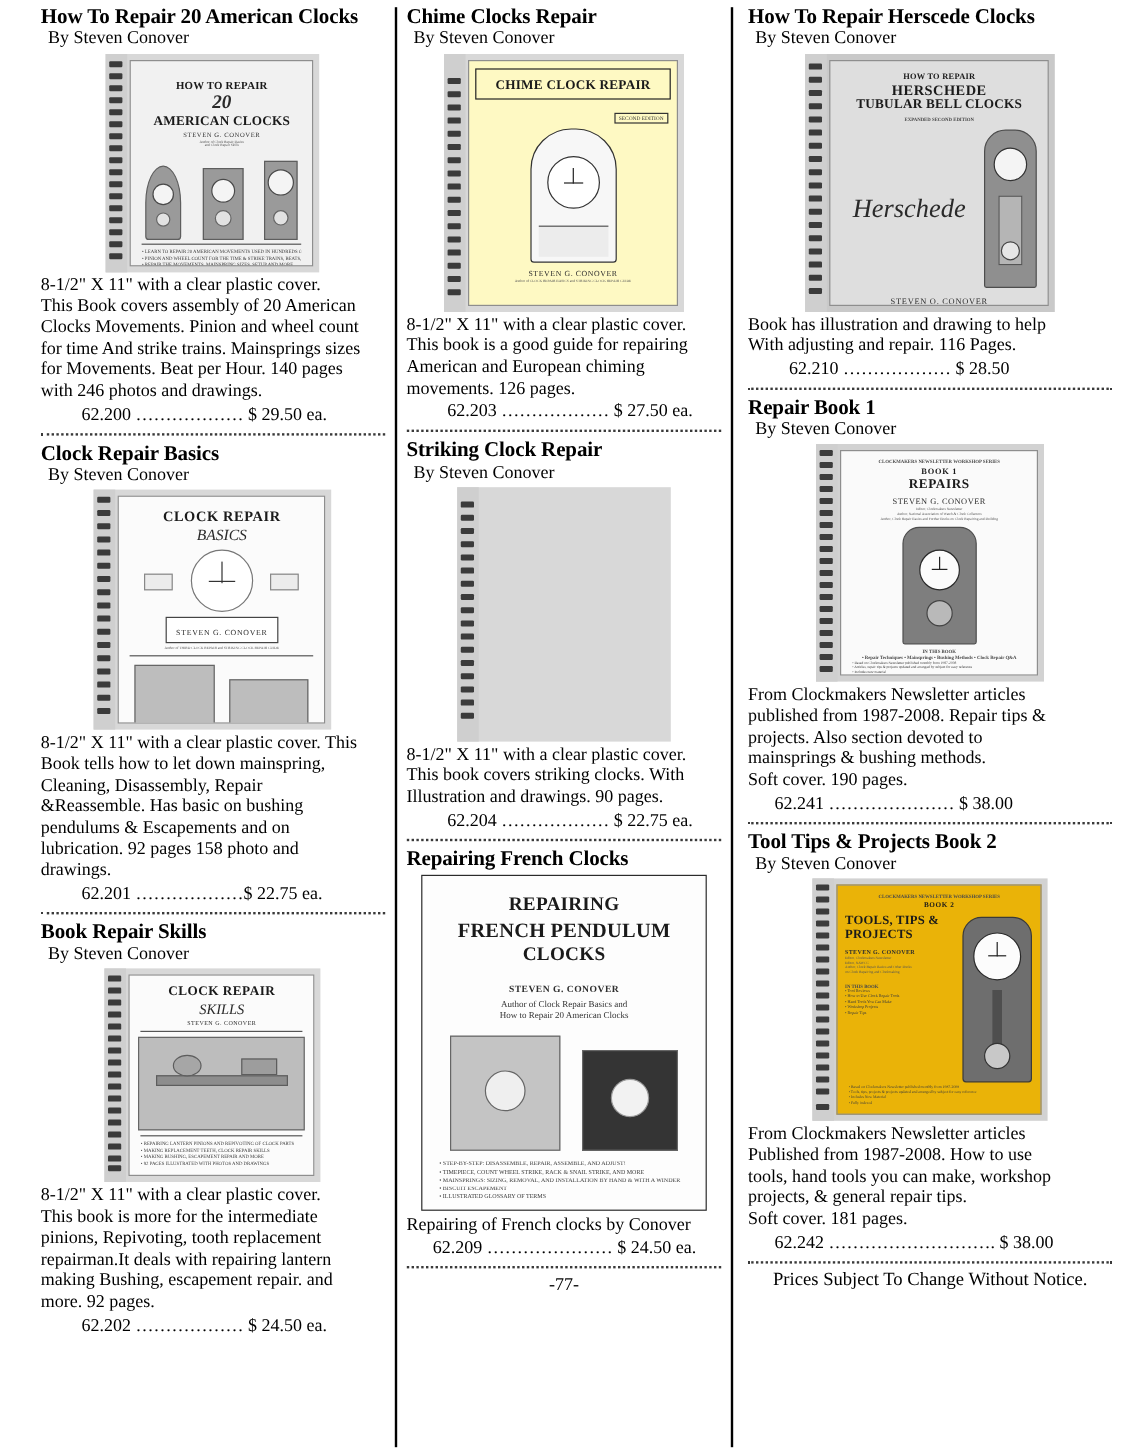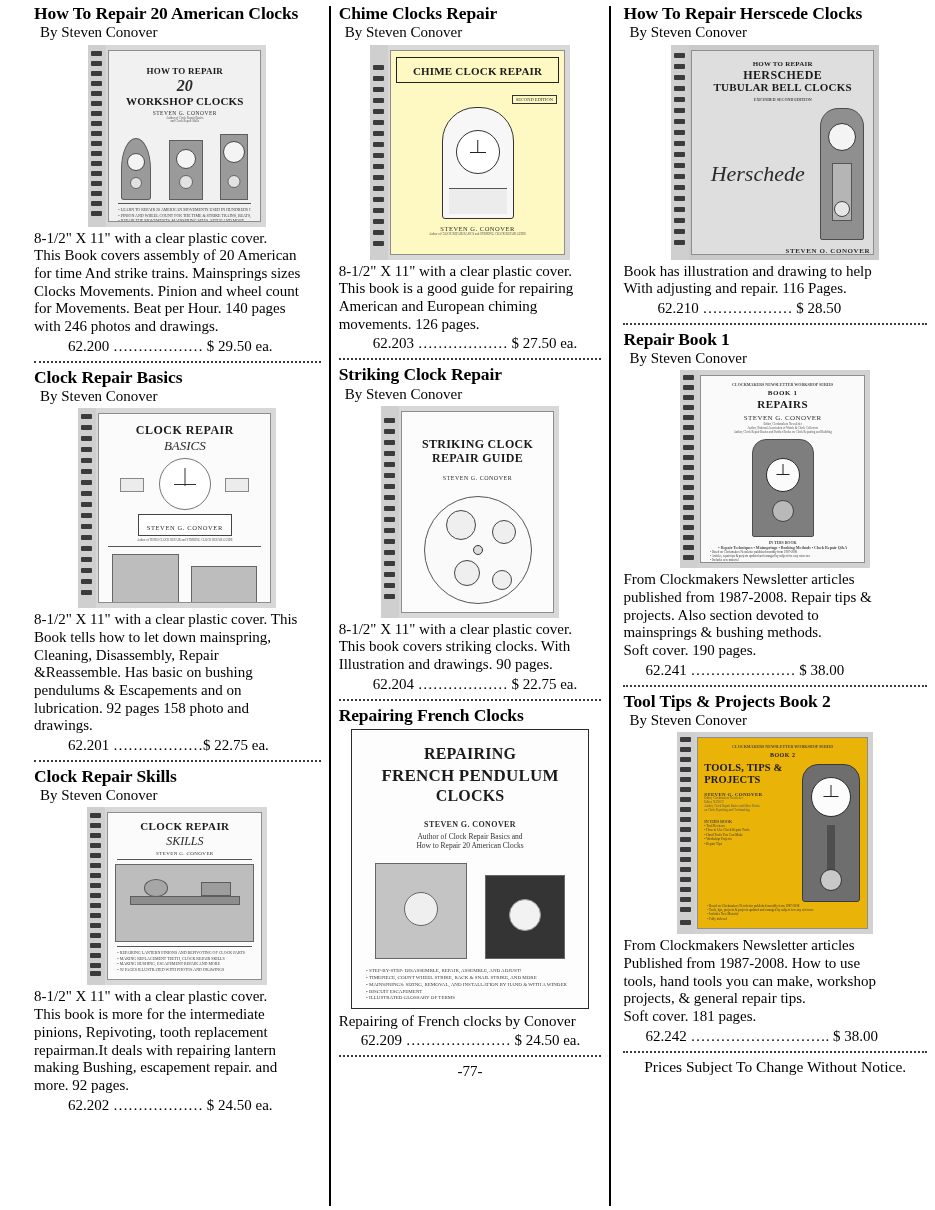--- a/index.html
+++ b/index.html
@@ -207,21 +207,21 @@
             <i style="top:116px"></i>
             <i style="top:126px"></i>
             <i style="top:136px"></i>
             <i style="top:146px"></i>
             <i style="top:156px"></i>
             <i style="top:166px"></i>
         </div>
         <div class="cover">
           <div class="ct" style="font-size:9px;margin-top:12px;">HOW TO REPAIR</div>
           <div class="script" style="font-size:16px;font-weight:bold;margin:1px 0;text-align:center;">20</div>
-          <div class="ct" style="font-size:11px;margin-bottom:3px;">WORKSHOP CLOCKS</div>
+          <div class="ct" style="font-size:11px;margin-bottom:3px;">AMERICAN CLOCKS</div>
           <div class="cs" style="font-size:5.5px;letter-spacing:.5px;">STEVEN G. CONOVER</div>
           <div class="vtiny">Author of Clock Repair Basics</div>
           <div class="vtiny">and Clock Repair Skills</div>
           <div class="clkrow" style="height:72px;">
             <div class="clk" style="width:30px;height:62px;border-radius:50% 50% 3px 3px;">
               <div class="dial" style="top:14px;width:18px;height:18px;"></div>
               <div class="pend" style="top:38px;width:12px;height:12px;"></div>
             </div>
             <div class="clk" style="width:34px;height:60px;">
               <div class="dial" style="top:8px;width:20px;height:20px;"></div>
@@ -238,22 +238,22 @@
             <div>• PINION AND WHEEL COUNT FOR THE TIME &amp; STRIKE TRAINS, BEATS, SIZES</div>
             <div>• REPAIR THE MOVEMENTS, MAINSPRING SIZES, SETUP AND MORE</div>
 
           </div>
         </div>
       </div>
 
       <div class="desc">
         <div>8-1/2" X 11" with a clear plastic cover.</div>
         <div>This Book covers assembly of 20 American</div>
+        <div>Clocks Movements. Pinion and wheel count</div>
         <div>for time And strike trains. Mainsprings sizes</div>
-        <div>Clocks Movements. Pinion and wheel count</div>
         <div>for Movements. Beat per Hour. 140 pages</div>
         <div>with 246 photos and drawings.</div>
       </div>
       <div class="price-line">
         <span>62.200</span>
         <span>………………</span>
         <span>$ 29.50 ea.</span>
       </div>
     </div>
 
@@ -317,21 +317,21 @@
       </div>
       <div class="price-line">
         <span>62.201</span>
         <span>………………</span><span>$ 22.75 ea.</span>
       </div>
     </div>
 
     <hr class="dotsep">
 
     <div class="entry">
-      <div class="title">Clock Repair Skills</div>
+      <div class="title">Book Repair Skills</div>
       <div class="byline">By  Steven Conover</div>
 
       <div class="book" style="width:180px;height:178px;">
         <div class="spiral">
           <i style="top:6px"></i>
             <i style="top:16px"></i>
             <i style="top:26px"></i>
             <i style="top:36px"></i>
             <i style="top:46px"></i>
             <i style="top:56px"></i>
@@ -461,33 +461,20 @@
             <i style="top:89px"></i>
             <i style="top:100px"></i>
             <i style="top:111px"></i>
             <i style="top:122px"></i>
             <i style="top:133px"></i>
             <i style="top:144px"></i>
             <i style="top:155px"></i>
             <i style="top:166px"></i>
             <i style="top:177px"></i>
             <i style="top:188px"></i>
-        </div>
-        <div class="cover plain" style="background:#fcfcfc;">
-          <div class="ct" style="font-size:12px;margin-top:22px;letter-spacing:.3px;">STRIKING CLOCK</div>
-          <div class="ct" style="font-size:12px;margin-top:2px;letter-spacing:.3px;">REPAIR GUIDE</div>
-          <div class="cs" style="font-size:6px;margin-top:10px;letter-spacing:.5px;">STEVEN G. CONOVER</div>
-          <div style="position:relative;margin:14px auto 0 auto;width:108px;height:108px;">
-            <div style="position:absolute;inset:0;border:1px solid #555;border-radius:50%;background:#fafafa;"></div>
-            <div style="position:absolute;left:22px;top:14px;width:30px;height:30px;border:1px solid #444;border-radius:50%;background:#efefef;"></div>
-            <div style="position:absolute;right:16px;top:24px;width:24px;height:24px;border:1px solid #444;border-radius:50%;background:#efefef;"></div>
-            <div style="position:absolute;left:30px;bottom:18px;width:26px;height:26px;border:1px solid #444;border-radius:50%;background:#efefef;"></div>
-            <div style="position:absolute;right:20px;bottom:14px;width:20px;height:20px;border:1px solid #444;border-radius:50%;background:#efefef;"></div>
-            <div style="position:absolute;left:50%;top:50%;transform:translate(-50%,-50%);width:10px;height:10px;border:1px solid #333;border-radius:50%;background:#ddd;"></div>
-          </div>
         </div>
       </div>
 
       <div class="desc">
         <div>8-1/2" X 11" with a clear plastic cover.</div>
         <div>This book covers striking clocks. With</div>
         <div>Illustration and drawings. 90 pages.</div>
       </div>
       <div class="price-line">
         <span>62.204</span>
@@ -574,21 +561,21 @@
           <div style="display:flex;align-items:center;margin-top:6px;">
             <div style="flex:1;text-align:center;">
               <div class="script" style="font-size:22px;">Herschede</div>
             </div>
             <div class="grandfather" style="width:44px;height:132px;margin:0 6px 0 0;border-radius:18px 18px 2px 2px;">
               <div style="position:absolute;left:50%;top:14px;transform:translateX(-50%);width:28px;height:28px;border:1px solid #333;border-radius:50%;background:#f4f4f4;"></div>
               <div style="position:absolute;left:50%;top:54px;transform:translateX(-50%);width:20px;height:58px;border:1px solid #555;background:#b5b5b5;"></div>
               <div style="position:absolute;left:50%;top:92px;transform:translateX(-50%);width:16px;height:16px;border:1px solid #444;border-radius:50%;background:#e6e6e6;"></div>
             </div>
           </div>
-          <div class="cs" style="font-size:7px;margin-top:8px;letter-spacing:.6px;font-weight:bold;text-align:right;">STEVEN O. CONOVER</div>
+          <div class="cs" style="font-size:7px;margin-top:8px;letter-spacing:.6px;font-weight:normal;">STEVEN O. CONOVER</div>
         </div>
       </div>
 
       <div class="desc">
         <div>Book has illustration and drawing to help</div>
         <div>With adjusting and repair. 116 Pages.</div>
       </div>
       <div class="price-line">
         <span>62.210</span>
         <span>………………</span>

